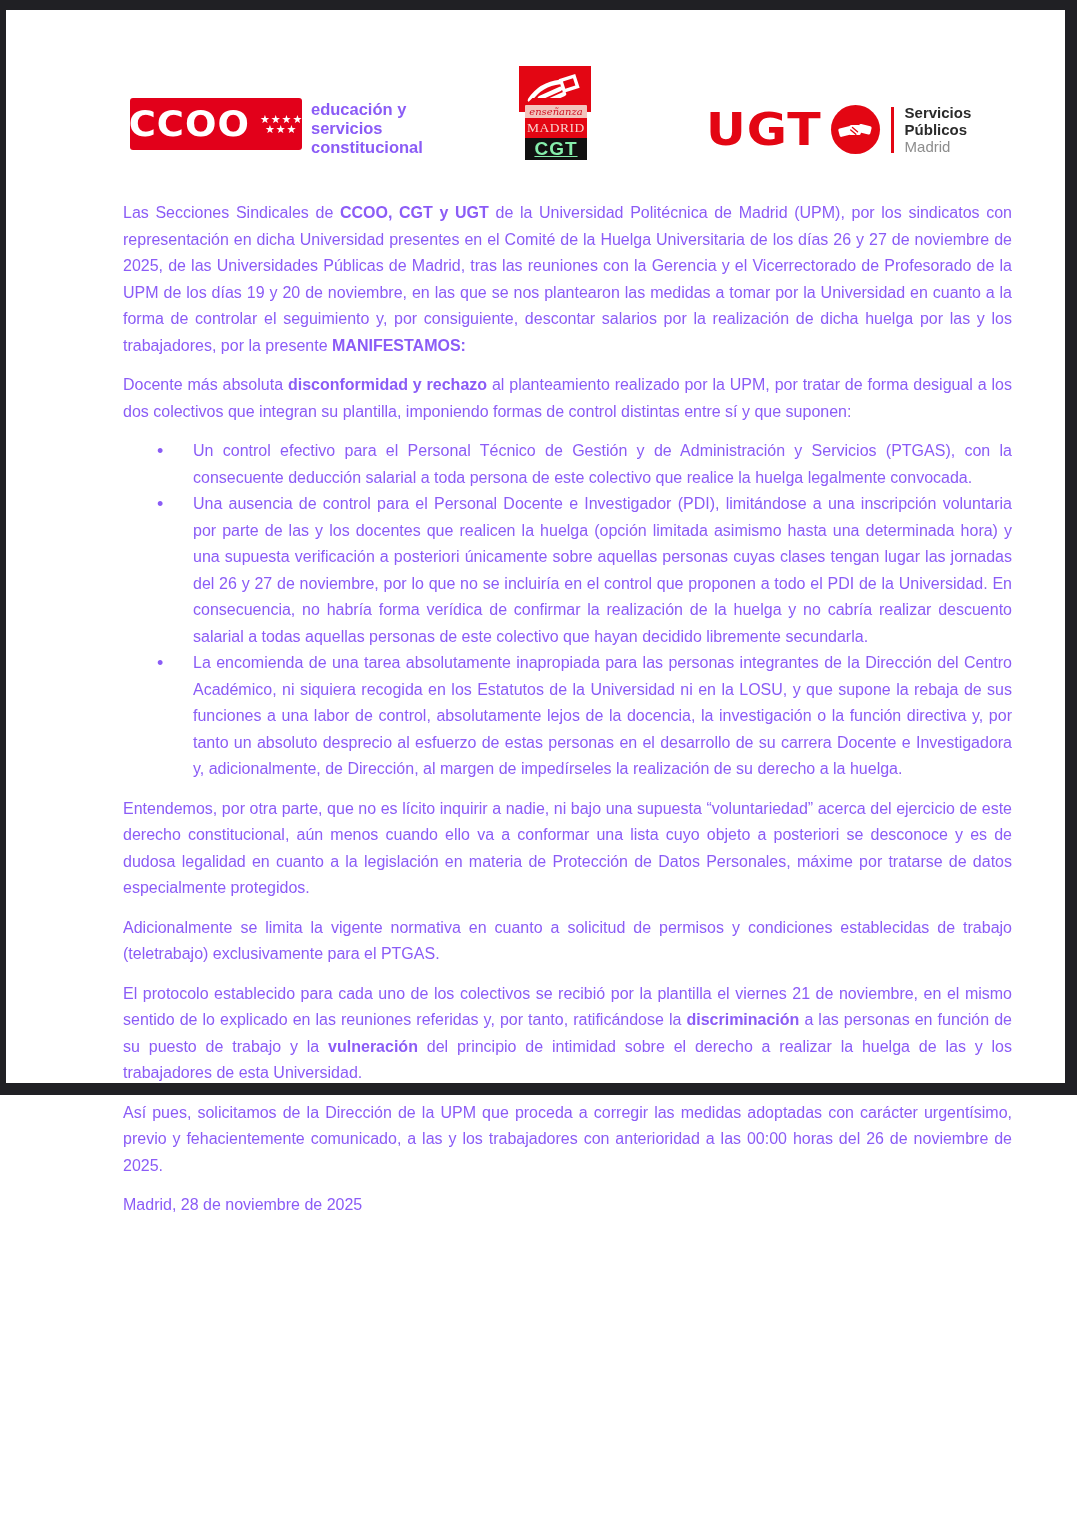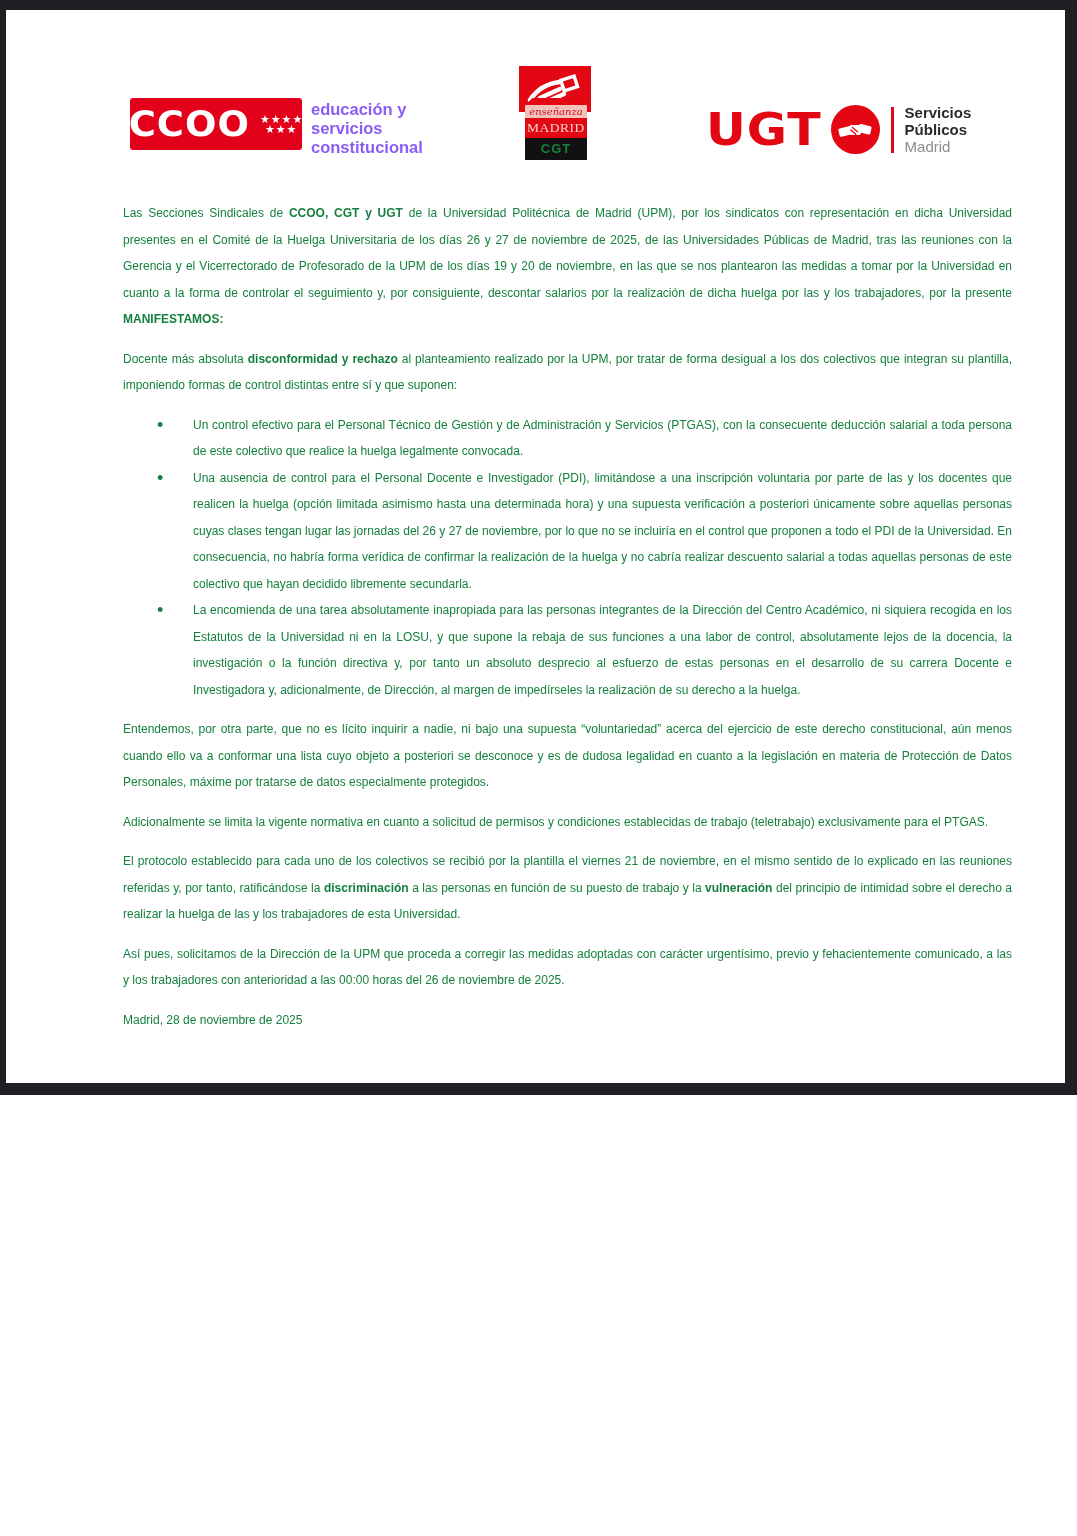--- a/index.html
+++ b/index.html
@@ -52,22 +52,22 @@
   .cgt-script{
     width:100%;background:#f3c4bd;color:#cf1020;text-align:center;
     font-family:"DejaVu Serif",serif;font-style:italic;
     font-size:10px;line-height:13px;margin-top:5px;
   }
   .cgt-region{
     color:#f7d4cd;font-size:13.5px;letter-spacing:.5px;line-height:20px;
     font-family:"Liberation Serif",serif;
   }
   .cgt-acronym{
-    width:100%;background:#111111;color:#15803d;text-align:center;
-    font-weight:800;font-size:13px;line-height:22px;letter-spacing:1px;
+    width:100%;background:#111111;color:#86efac;text-align:center;
+    font-weight:800;font-size:19px;line-height:22px;letter-spacing:1px;text-decoration:underline;
   }
   
   .ugt-logo{position:absolute;left:700px;top:94px;display:flex;align-items:center;}
   .ugt-word{
     color:#e30613;font-weight:800;font-size:49px;line-height:1;
     letter-spacing:1px;font-family:"DejaVu Sans",sans-serif;transform:scaleY(.92);
   }
   .ugt-circle{
     width:49px;height:49px;border-radius:50%;background:#e30613;
     margin-left:9px;display:flex;align-items:center;justify-content:center;
@@ -75,22 +75,22 @@
   .ugt-divider{width:3px;height:46px;background:#e30613;margin:0 11px;}
   .ugt-text{display:flex;flex-direction:column;justify-content:center;}
   .ugt-line{font-size:15px;line-height:17px;}
   .ugt-line.bold{font-weight:700;color:#2b2b2b;}
   .ugt-line.gray{color:#8d8d8d;}
   
   .doc-body{
     position:absolute;left:0;top:190px;width:100%;
     box-sizing:border-box;
     padding-left:117px;padding-right:53px;
-    font-size:12px;line-height:26.5px;
-    text-align:justify;color:#15803d;
+    font-size:16px;line-height:26.5px;
+    text-align:justify;color:#8b5cf6;
   }
   .doc-body p{margin:0 0 13px 0;}
   .doc-body strong{font-weight:700;}
   ul.bullets{margin:0 0 13px 0;padding:0 0 0 34px;list-style:none;}
   ul.bullets li{position:relative;padding-left:36px;}
   ul.bullets li::before{
     content:"\2022";position:absolute;left:0;top:0;font-size:18px;
   }
 </style>
 </head>

